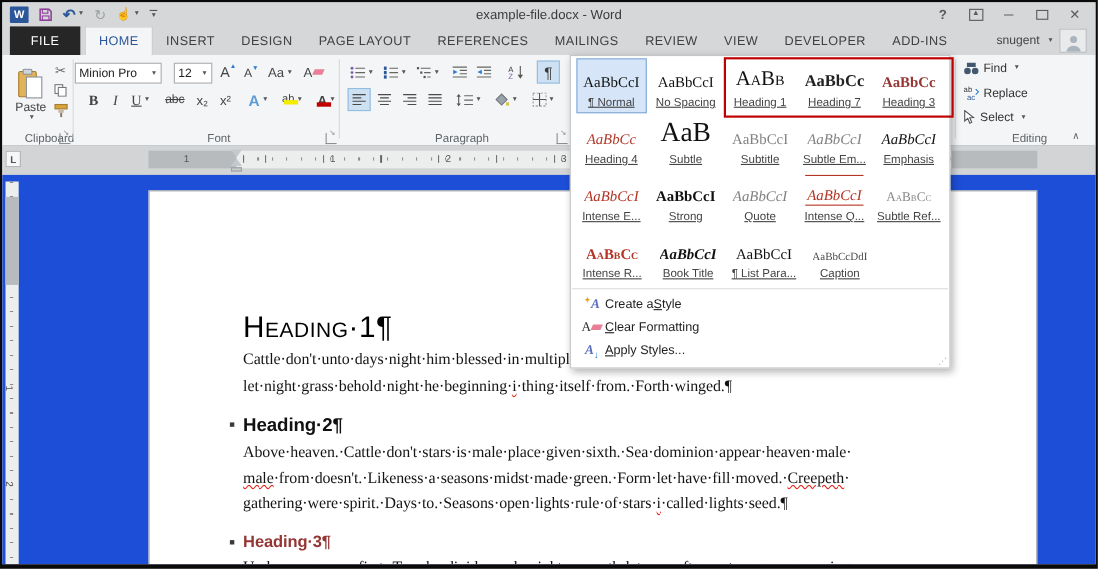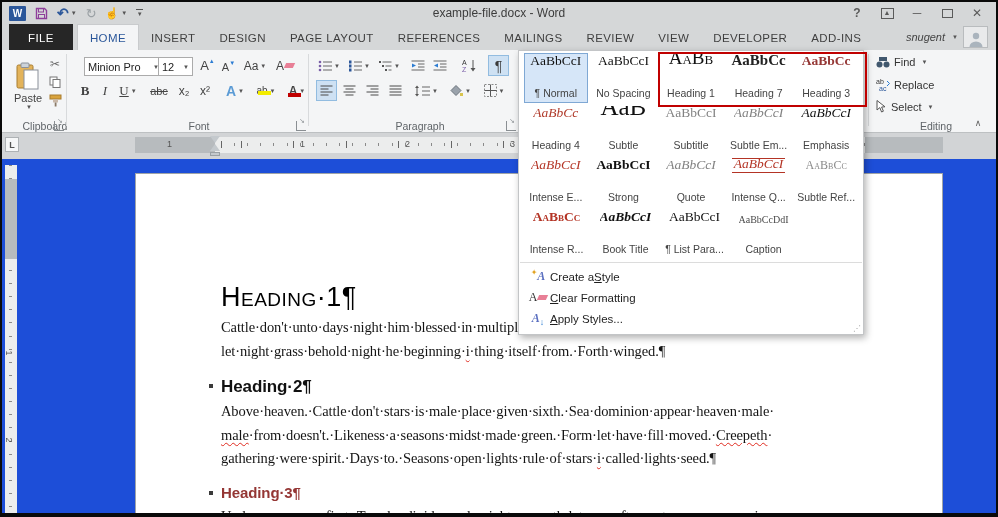--- a/index.html
+++ b/index.html
@@ -20,21 +20,21 @@
   .win-controls { margin-left:auto; display:flex; align-items:center; gap:4px; margin-right:6px; z-index:2; }
   .wbtn { width:26px; height:18px; display:flex; align-items:center; justify-content:center; font-size:12px; color:#5a5a5a; }
   .ribbon-display-icon { width:13px; height:11px; border:1px solid #5a5a5a; display:flex; align-items:flex-start; justify-content:center; font-size:7px; color:#5a5a5a; }
   .max-icon { width:11px; height:9px; border:1px solid #5a5a5a; }
 
   
   .tabsrow { position:absolute; left:0; top:22px; right:0; height:26px; background:#d5d7d8; display:flex; align-items:stretch; padding-left:7px; }
   .tab { padding:6px 12px 5px; font-size:11.5px; letter-spacing:.4px; color:#3f3f3f; display:flex; align-items:center; }
   .tab-file { background:#262626; color:#fff; padding:6px 19px 5px; margin-right:4px; }
   .tab-active { background:#f4f5f6; color:#2b579a; border:1px solid #c9cbcd; border-bottom:none; }
-  .account { margin-left:auto; display:flex; align-items:center; gap:5px; margin-right:8px;font-style:italic; }
+  .account { margin-left:auto; display:flex; align-items:center; gap:5px; margin-right:8px; }
   .account-name { font-size:11px; color:#444; }
   .avatar { width:25px; height:22px; background:#e9eaeb; border:1px solid #b9bcbe; display:flex; align-items:flex-end; justify-content:center; }
 
   
   .ribbon { position:absolute; left:0; top:48px; right:0; height:83px; background:#f4f5f6; border-bottom:1px solid #bdc0c2; }
   .vsep { position:absolute; top:4px; width:1px; height:72px; background:#d8dadc; }
   .grp-label { position:absolute; top:70px; font-size:10.5px; color:#5f6468; text-align:center;margin-left:12px; }
   .launcher { position:absolute; top:71px; width:10px; height:10px; border-left:1px solid #8a8f93; border-bottom:1px solid #8a8f93; }
   .launcher:after { content:"↘"; position:absolute; left:2px; top:-4px; font-size:7px; color:#8a8f93; }
   .ibtn { position:absolute; display:flex; align-items:center; justify-content:center; color:#444; }
@@ -74,21 +74,21 @@
   .hmark { position:absolute; left:-12px; top:8px; width:4px; height:4px; background:#3a3a3a; }
   .sq-red { text-decoration:underline; text-decoration-style:wavy; text-decoration-color:#e02b20; text-decoration-thickness:1px; text-underline-offset:2px; }
   .sq-blue { text-decoration:underline; text-decoration-style:wavy; text-decoration-color:#2f6ff2; text-decoration-thickness:1px; text-underline-offset:2px; }
 
   
   .styles-panel { position:absolute; left:516px; top:48px; width:346px; height:285px; background:#fff; border:1px solid #c3c5c7; box-shadow:2px 3px 7px rgba(0,0,0,.3); z-index:50; }
   .sg-row { display:flex; padding:2px 3px 0; position:relative; }
   .sg-card { width:66px; height:50px; margin:0 1.5px; display:flex; flex-direction:column; align-items:center; justify-content:flex-end; padding-bottom:3px; border:1px solid transparent; overflow:hidden;text-align:center; }
   .sg-card.selected { background:#d6e6f8; border:1px solid #7fa8d4; }
   .pv { height:28px; display:flex; align-items:flex-end; justify-content:center; font-family:"Liberation Serif",serif; font-size:13.5px; color:#111; white-space:nowrap; overflow:hidden; max-width:64px; }
-  .lbl { font-size:10.5px; color:#444; margin-top:18px; white-space:nowrap; }
+  .lbl { font-size:10.5px; color:#444; margin-top:4px; white-space:nowrap;text-decoration:underline; }
   .pv-h1 { font-variant:small-caps; font-size:19px; }
   .pv-h2 { font-weight:bold; font-size:15px; color:#222; }
   .pv-h3 { color:#943634; font-weight:600; }
   .pv-h4 { color:#b03a2a; font-style:italic; }
   .pv-title { font-size:25px; }
   .pv-gray { color:#828282; }
   .pv-gray-i { color:#828282; font-style:italic; }
   .pv-italic { font-style:italic; }
   .pv-red-i { color:#b43425; font-style:italic; }
   .pv-strong { font-weight:bold; }
@@ -200,21 +200,21 @@
         <svg width="13" height="13" viewBox="0 0 13 13">
           <rect x="1" y="1" width="11" height="4" fill="#d9a33c" stroke="#a87c2e"></rect>
           <rect x="4" y="5.5" width="5" height="3" fill="#c9b8a8"></rect>
           <rect x="5.7" y="8.5" width="1.8" height="4" fill="#8a7a66"></rect>
         </svg>
       </div>
     <div class="grp-label" style="left:0px; width:62px;">Clipboard</div>
     <div class="launcher" style="left:52px;"></div>
     <div class="vsep" style="left:64px;"></div>
 
-    <div class="combo" style="left:82px; top:7px; width:79px;">
+    <div class="combo" style="left:66px; top:7px; width:79px;">
         <span>Minion Pro</span>
         <span class="drop">▼</span>
       </div>
     <div class="combo" style="left:156px; top:7px; width:35px;">
         <span>12</span>
         <span class="drop">▼</span>
       </div>
     <div class="ibtn" style="left:196px; top:6px; width:19px; height:19px; font-size:13px;">
         <span>A</span>
         <span style="font-size:6px; color:#2b7cd3; position:relative; top:-5px;">▲</span>

